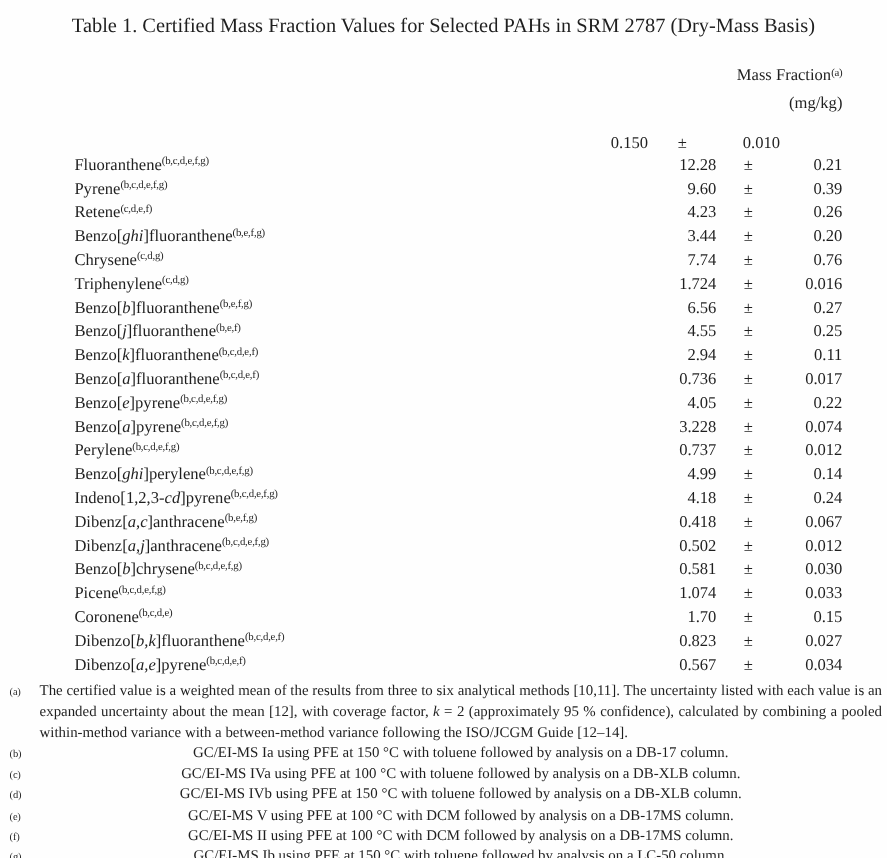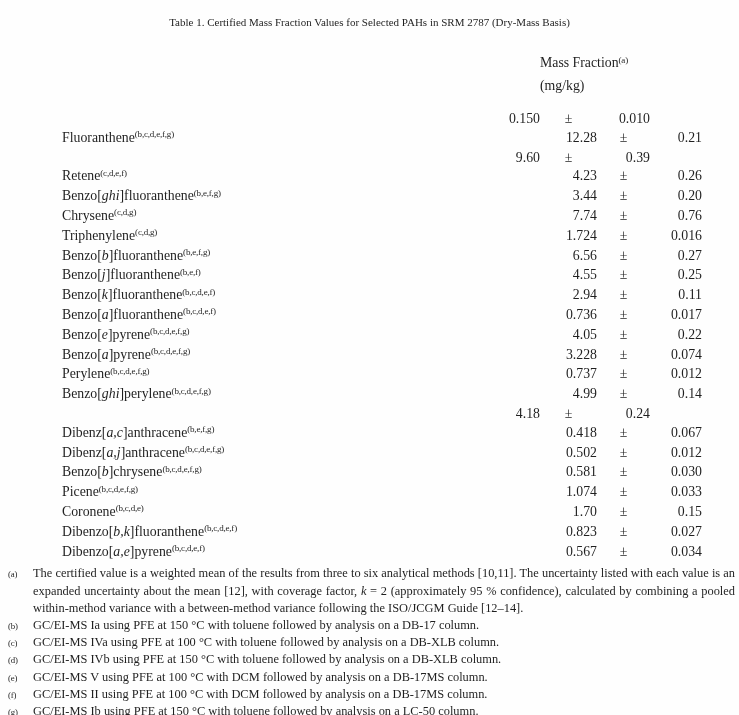--- a/index.html
+++ b/index.html
@@ -8,35 +8,35 @@
     background: #fefefe;
     color: #1f1f1f;
     font-family: "Liberation Serif", "DejaVu Serif", serif;
     overflow: hidden;
   }
   .page { position: relative; width: 739px; height: 715px; }
 
   .title {
     margin-top: 13px;
     text-align: center;
-    font-size: 11px;
+    font-size: 17px;
     line-height: 18px;
     white-space: nowrap;
   }
 
   .tbl { margin-left: 62px; width: 640px; }
 
   .tbl-header {
     margin-top: 21px;
     display: grid;
     grid-template-columns: 478px 162px;
   }
   .tbl-header .hdr-cell {
     grid-column: 2;
-    text-align: left;
+    text-align: right;
     font-size: 13.8px;
     line-height: 21px;
   }
 
   .tbl-body { margin-top: 14px; }
 
   .row {
     display: grid;
     grid-template-columns: 478px 57px 53px 52px;
     font-size: 13.8px;
@@ -65,21 +65,21 @@
     line-height: 17.2px;
   }
   .footnote { display: flex; align-items: flex-start; }
   .fn-marker {
     flex: 0 0 25px;
     font-size: 8.8px;
     position: relative;
     top: 1px;
     letter-spacing: -0.2px;
   }
-  .fn-text { flex: 1 1 auto; max-width: 702px; }
+  .fn-text { flex: 1 1 auto; max-width: 702px; text-align: center; }
   .fn-text.justify { text-align: justify; }
 </style>
 </head>
 <body>
 
 <div class="page">
 
   <div class="title">Table 1.  Certified Mass Fraction Values for Selected PAHs in SRM 2787 (Dry-Mass Basis)</div>
 
   <div class="tbl">
@@ -96,20 +96,21 @@
     <div class="cell pm">±</div>
     <div class="cell unc">0.010</div>
   </div>
         <div class="row">
     <div class="cell name"><span>Fluoranthene</span><span class="it"></span><span></span><sup class="refs">(b,c,d,e,f,g)</sup></div>
     <div class="cell value">12.28</div>
     <div class="cell pm">±</div>
     <div class="cell unc">0.21</div>
   </div>
         <div class="row">
+    <div class="cell name"><span>Pyrene</span><span class="it"></span><span></span><sup class="refs">(b,c,d,e,f,g)</sup></div>
     <div class="cell value">9.60</div>
     <div class="cell pm">±</div>
     <div class="cell unc">0.39</div>
   </div>
         <div class="row">
     <div class="cell name"><span>Retene</span><span class="it"></span><span></span><sup class="refs">(c,d,e,f)</sup></div>
     <div class="cell value">4.23</div>
     <div class="cell pm">±</div>
     <div class="cell unc">0.26</div>
   </div>
@@ -173,20 +174,21 @@
     <div class="cell pm">±</div>
     <div class="cell unc">0.012</div>
   </div>
         <div class="row">
     <div class="cell name"><span>Benzo[</span><span class="it">ghi</span><span>]perylene</span><sup class="refs">(b,c,d,e,f,g)</sup></div>
     <div class="cell value">4.99</div>
     <div class="cell pm">±</div>
     <div class="cell unc">0.14</div>
   </div>
         <div class="row">
+    <div class="cell name"><span>Indeno[1,2,3-</span><span class="it">cd</span><span>]pyrene</span><sup class="refs">(b,c,d,e,f,g)</sup></div>
     <div class="cell value">4.18</div>
     <div class="cell pm">±</div>
     <div class="cell unc">0.24</div>
   </div>
         <div class="row">
     <div class="cell name"><span>Dibenz[</span><span class="it">a,c</span><span>]anthracene</span><sup class="refs">(b,e,f,g)</sup></div>
     <div class="cell value">0.418</div>
     <div class="cell pm">±</div>
     <div class="cell unc">0.067</div>
   </div>

